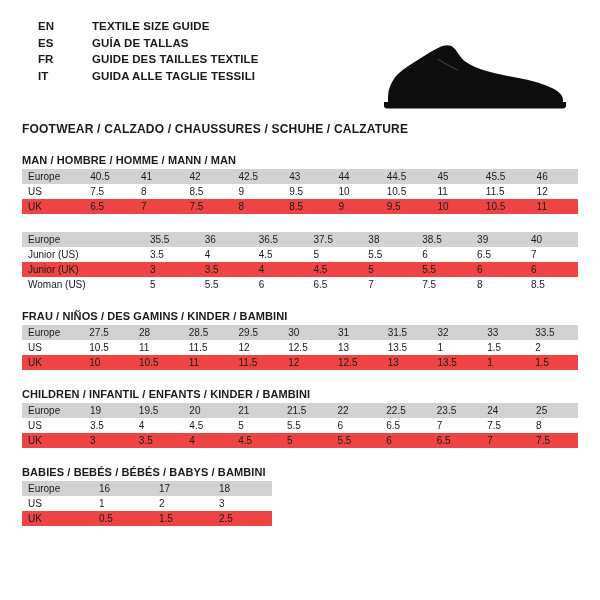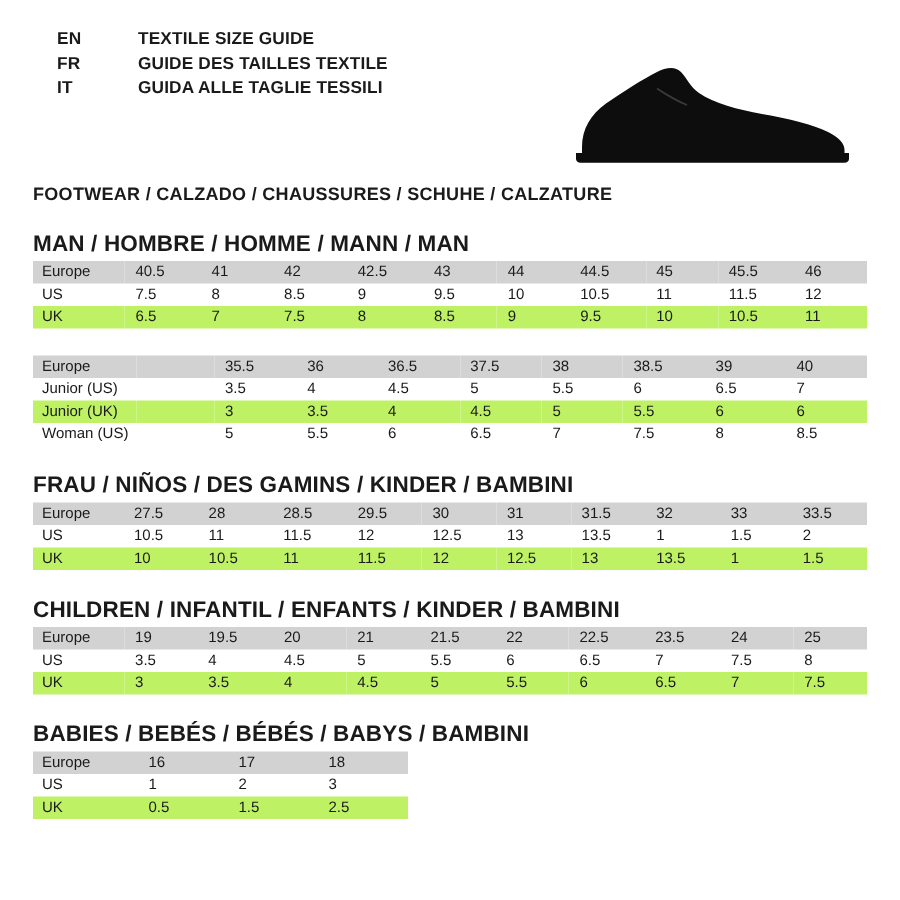--- a/index.html
+++ b/index.html
@@ -59,41 +59,41 @@
     font-weight: bold;
     margin: 12px 0 0 0;
     letter-spacing: 0.2px;
   }
 
   
   .group {
     margin-top: 18px;
   }
   .group-title {
-    font-size: 15px;
+    font-size: 11px;
     font-weight: bold;
     margin-bottom: 3px;
     letter-spacing: 0.1px;
   }
   table.size {
     border-collapse: collapse;
     font-size: 10px;
     table-layout: fixed;
   }
   table.size td {
     height: 15px;
     line-height: 15px;
     padding: 0 2px 0 6px;
     white-space: nowrap;
   }
   table.size tr.head td {
     background: #d2d2d2;
   }
   table.size tr.alt td {
-    background: #bef264;
+    background: #ef4444;
   }
   table.size td.lbl {
     width: 62px;
     padding-left: 6px;
     margin-top: 28px;
   }
   table.size td.val {
     width: 51px;
     text-align: left;
     padding-left: 7px;
@@ -103,20 +103,24 @@
 <body>
 
 <div class="page">
 
   <div class="header">
     <table class="lang-table">
       <tbody>
         <tr>
           <td class="lang-code">EN</td>
           <td class="lang-name">TEXTILE SIZE GUIDE</td>
+        </tr>
+        <tr>
+          <td class="lang-code">ES</td>
+          <td class="lang-name">GUÍA DE TALLAS</td>
         </tr>
         <tr>
           <td class="lang-code">FR</td>
           <td class="lang-name">GUIDE DES TAILLES TEXTILE</td>
         </tr>
         <tr>
           <td class="lang-code">IT</td>
           <td class="lang-name">GUIDA ALLE TAGLIE TESSILI</td>
         </tr>
       </tbody>

